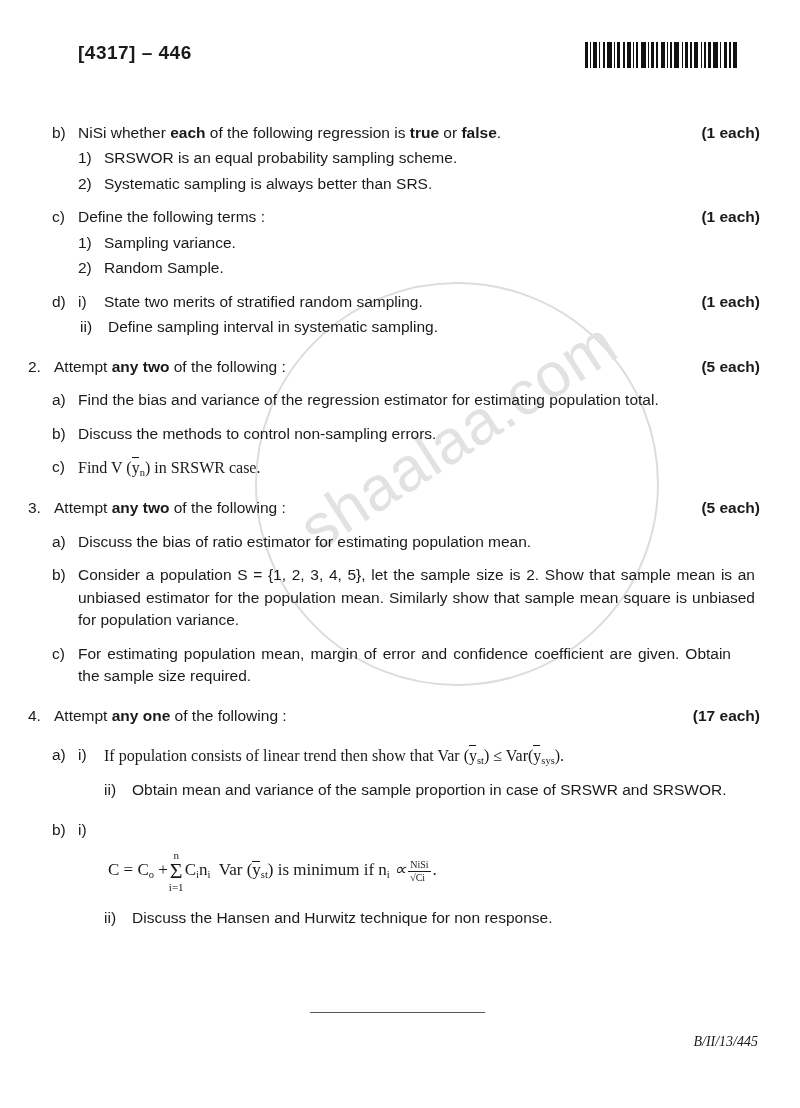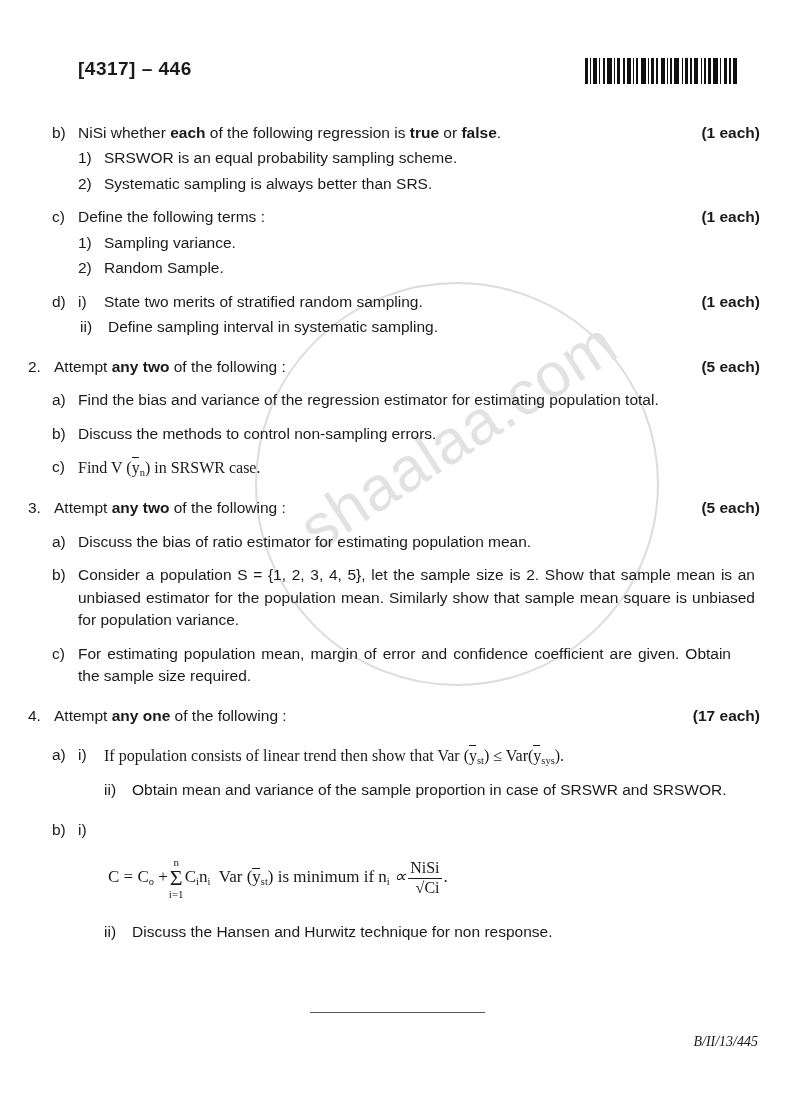--- a/index.html
+++ b/index.html
@@ -47,21 +47,21 @@
     z-index: 1;
     white-space: nowrap;
   }
   .content {
     position: relative;
     z-index: 2;
   }
   
   .header {
     position: absolute;
-    top: 58px;
+    top: 42px;
     left: 0;
     right: 0;
     height: 40px;
   }
   .paper-code {
     position: absolute;
     left: 78px;
     top: 0;
     font-size: 19px;
     font-weight: bold;
@@ -124,22 +124,22 @@
   .ovl::before {
     content: "";
     position: absolute;
     left: 0; right: 1px; top: 1px;
     border-top: 1px solid #1a1a1a;
   }
   .sub { font-size: 10.5px; vertical-align: -3px; }
   .frac {
     display: inline-block;
     vertical-align: middle;
-    text-align: right;
-    font-size: 16px;
+    text-align: left;
+    font-size: 10px;
     line-height: 1.15;
     margin: 12px 2px;
   }
   .frac .num { border-bottom: 1px solid #1a1a1a; padding: 0 2px; display: block; }
   .frac .den { padding: 0 2px; display: block; }
   .sigma {
     display: inline-block;
     text-align: center;
     vertical-align: middle;
     font-size: 11px;

